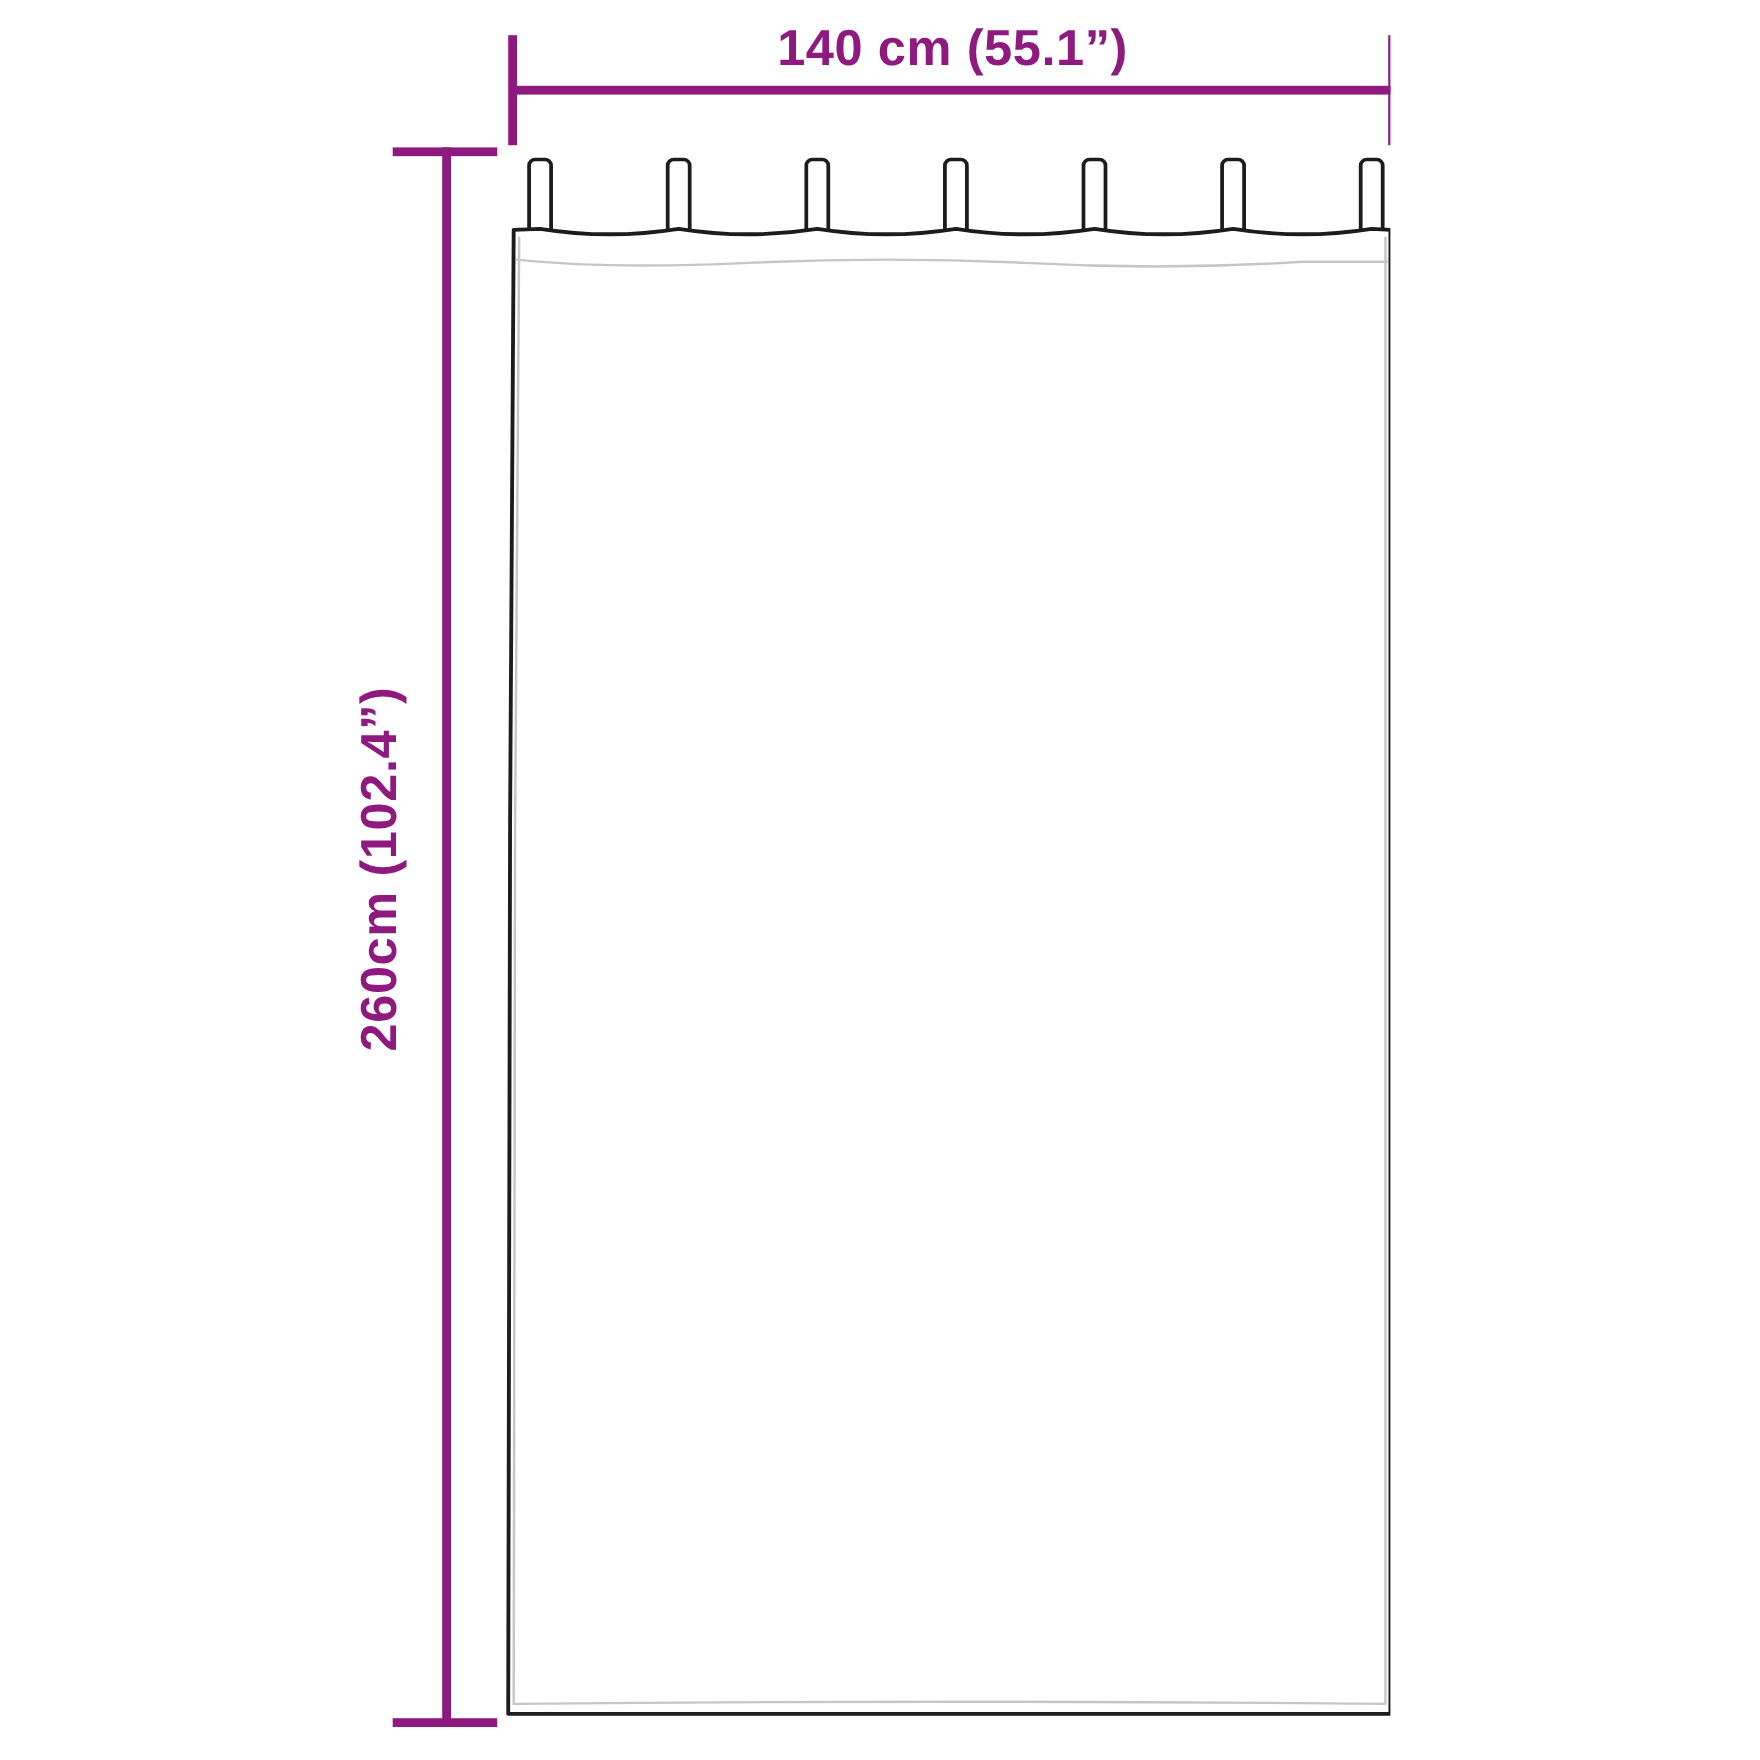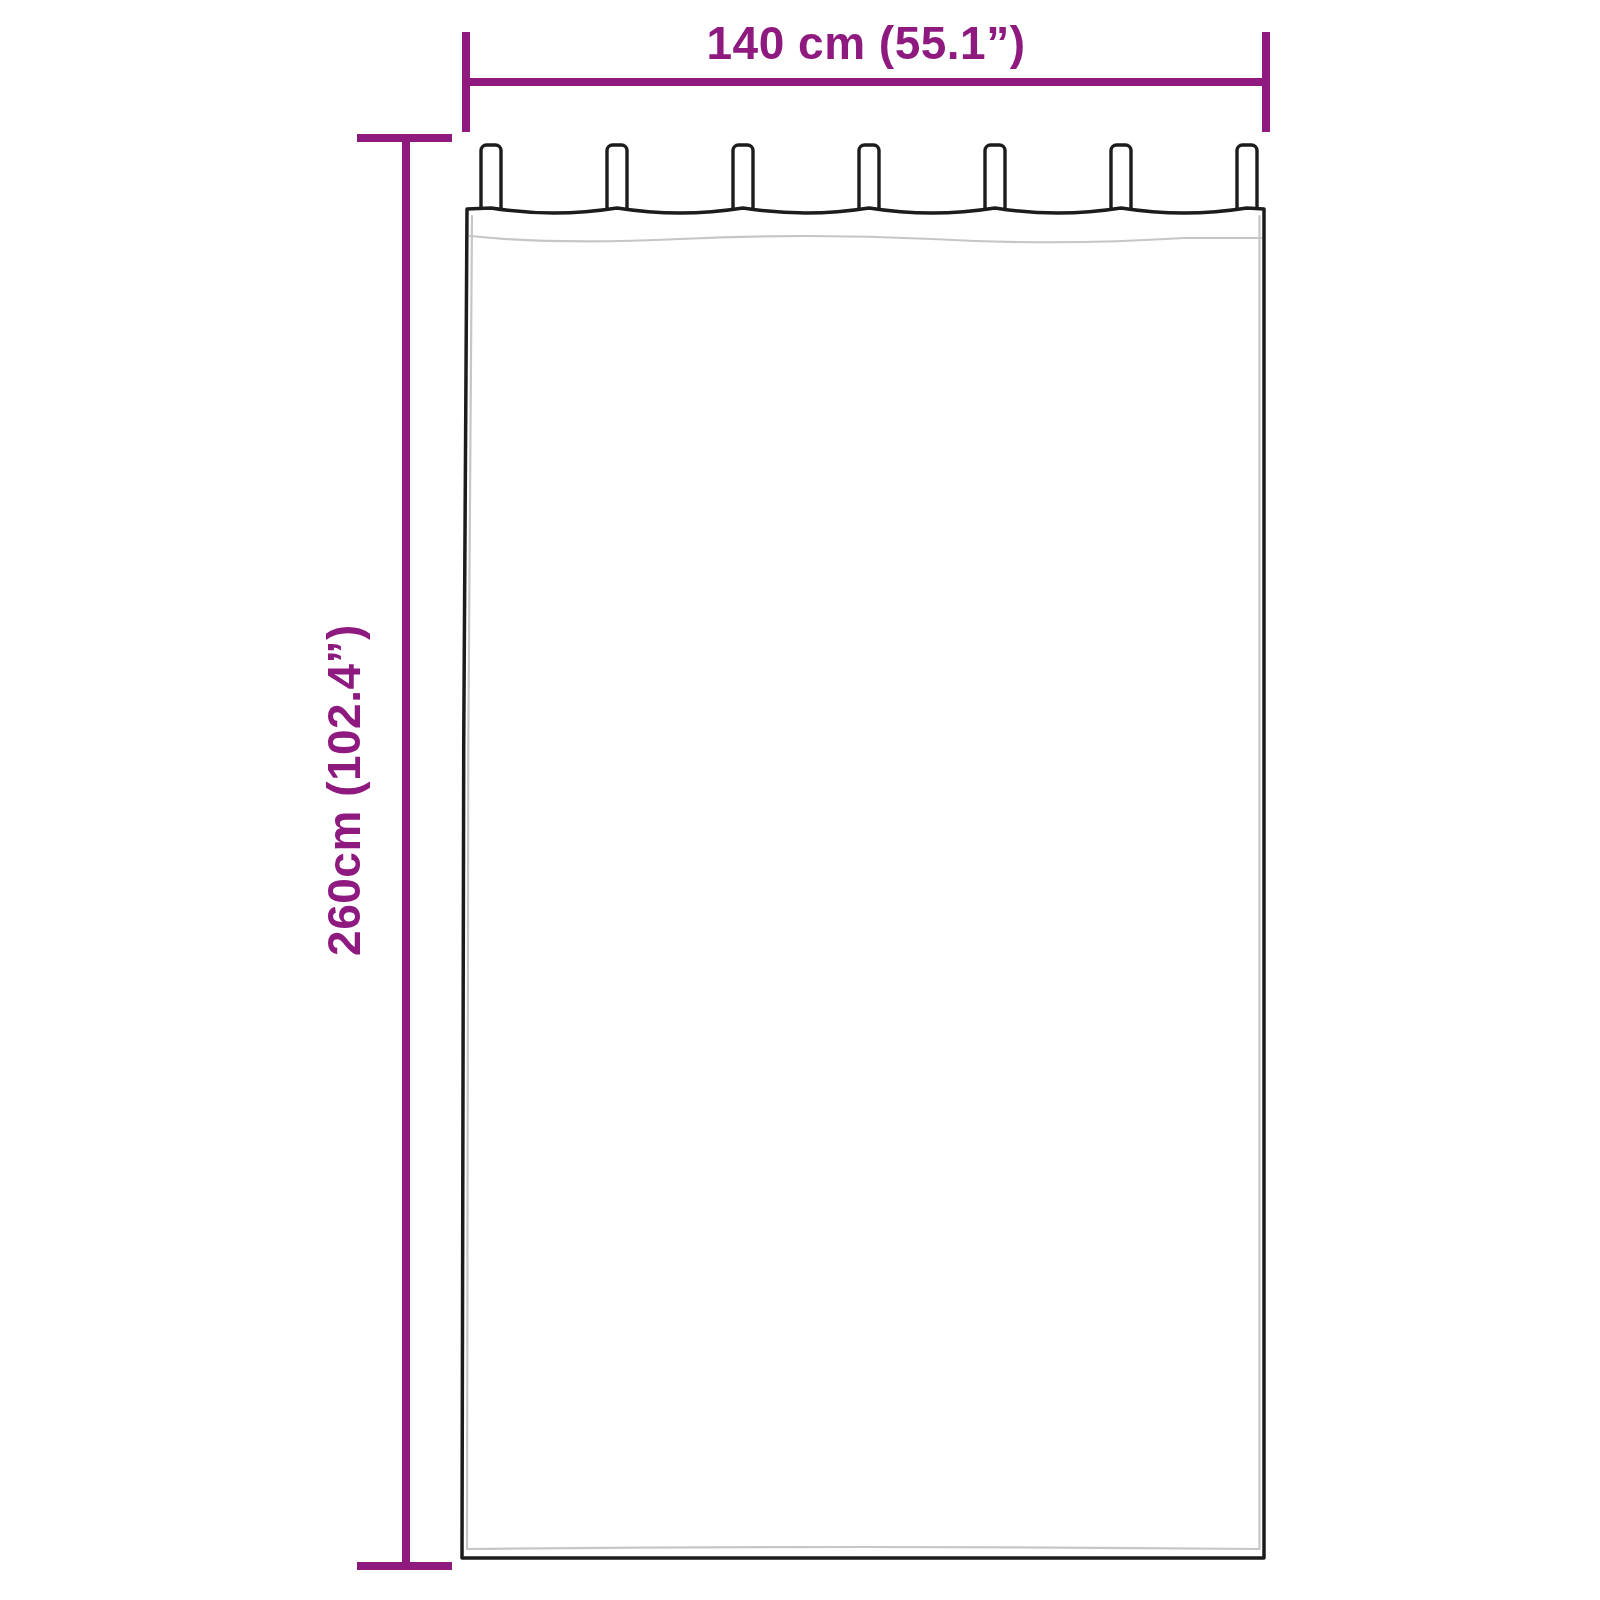--- a/index.html
+++ b/index.html
@@ -2,21 +2,21 @@
 <html style="--color-dimension: #8e1a80; --color-outline: #1c1c1c; --color-hem: #c6c6c6; --color-fabric: #ffffff; --color-background: #ffffff;"><head>
 <meta charset="utf-8">
 <style>
   html, body {
     margin: 0;
     padding: 0;
     background: #ffffff;
   }
   .stage {
     position: relative;
-    width: 1600px;
+    width: 1264px;
     height: 1600px;
     background: var(--color-background, #ffffff);
     overflow: hidden;
     font-family: "Liberation Sans", sans-serif;
   }
   .diagram-svg {
     position: absolute;
     left: 0;
     top: 0;
   }

